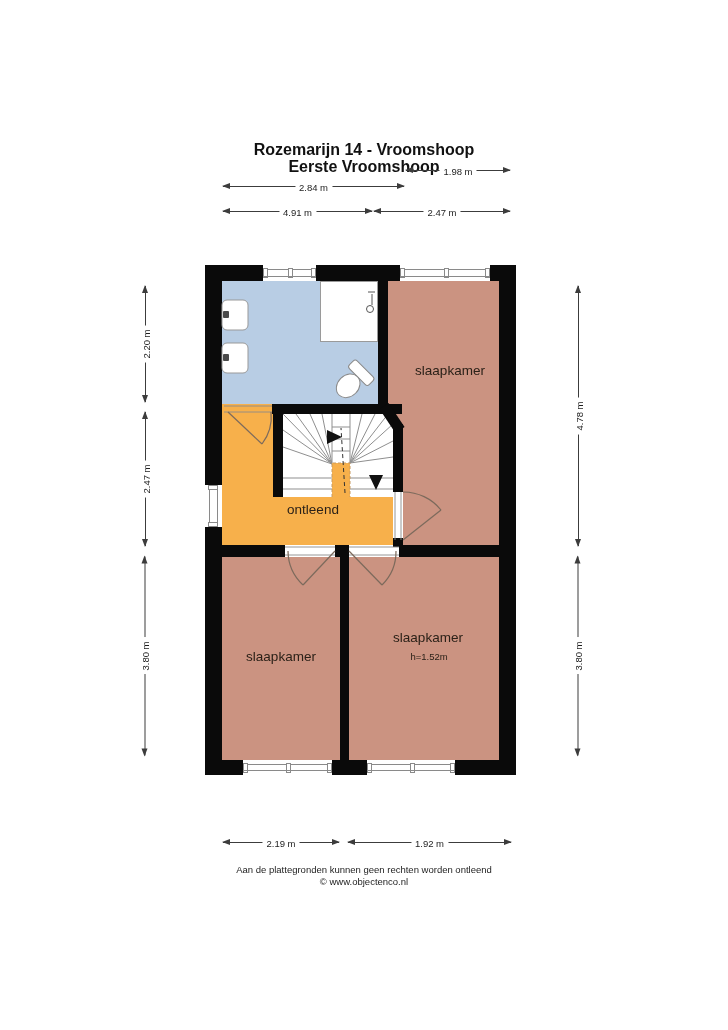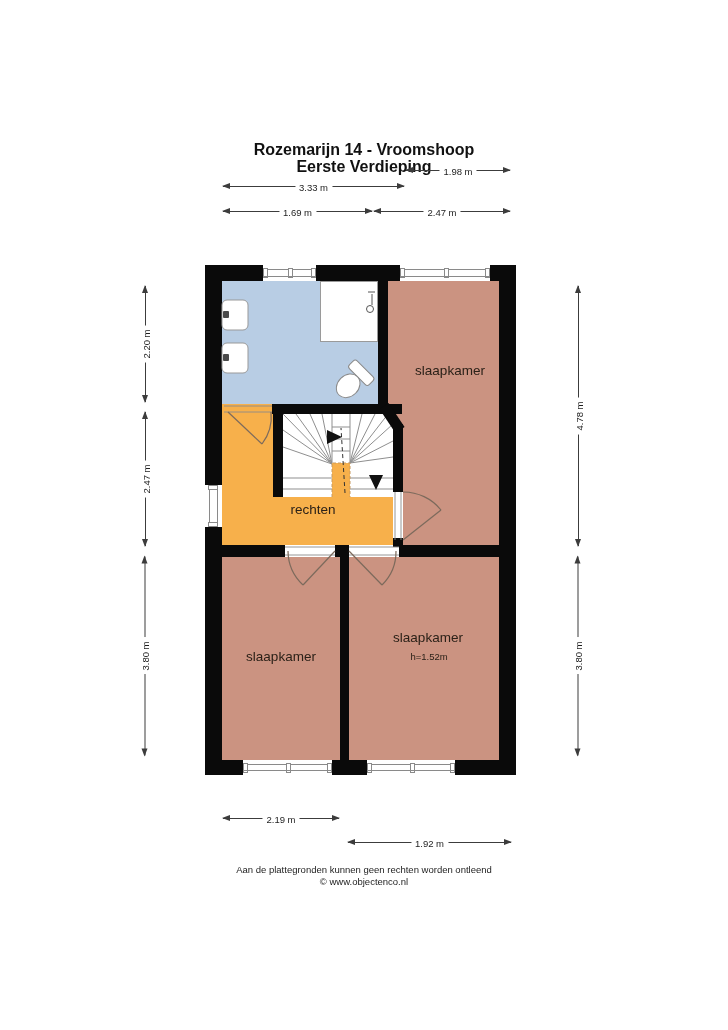--- a/index.html
+++ b/index.html
@@ -31,21 +31,21 @@
   .footer-line{position:absolute;left:0;width:728px;text-align:center;font-size:9.5px;color:#1d1d1d;}
   .shower{position:absolute;background:#fff;border:1px solid #9a9a9a;box-sizing:border-box;}
   svg{position:absolute;left:0;top:0;}
 </style>
 </head>
 <body>
 
 <div id="canvas">
 
   <div class="title-line" style="top:141px;">Rozemarijn 14 - Vroomshoop</div>
-  <div class="title-line" style="top:158px;">Eerste Verdieping</div>
+  <div class="title-line" style="top:158px;">Eerste Vroomshoop</div>
 
   <div class="fill" style="left:222px;top:281px;width:156px;height:123px;background:var(--bathroom);"></div>
   <div class="shower" style="left:320px;top:281px;width:58px;height:61px;"></div>
   <div class="fill" style="left:388px;top:281px;width:111px;height:264px;background:var(--bedroom);"></div>
   <div class="fill" style="left:222px;top:404px;width:171px;height:141px;background:var(--landing);"></div>
   <div class="fill" style="left:222px;top:557px;width:118px;height:203px;background:var(--bedroom);"></div>
   <div class="fill" style="left:349px;top:557px;width:150px;height:203px;background:var(--bedroom);"></div>
 
   <div class="fill" style="left:285px;top:545px;width:50px;height:12px;background:#fff;"></div>
   <div class="fill" style="left:349px;top:545px;width:50px;height:12px;background:#fff;"></div>
@@ -154,42 +154,42 @@
         <circle cx="370" cy="309" r="3.5"></circle>
         <path d="M368,292 L375,292"></path>
     </g>
     <g transform="translate(351,383) rotate(45)">
       <rect x="-14" y="-20" width="28" height="11" rx="3" fill="#fff" stroke="#8a8a8a"></rect>
       <ellipse cx="0" cy="4" rx="10.5" ry="13" fill="#fff" stroke="#8a8a8a"></ellipse>
     </g>
   </svg>
 
   <div class="room-label" style="left:450px;top:370px;">slaapkamer</div>
-  <div class="room-label" style="left:313px;top:509px;">rechten</div>
+  <div class="room-label" style="left:313px;top:509px;">ontleend</div>
   <div class="room-label" style="left:281px;top:656px;">slaapkamer</div>
   <div class="room-label" style="left:428px;top:637px;">slaapkamer</div>
   <div class="room-note" style="left:429px;top:656px;">h=1.52m</div>
 
   <div class="dim" style="left:222px;top:180px;width:183px;">
     <span class="dl"></span>
       <span class="ah al"></span>
       <span class="ah ar"></span>
-    <span class="dlabel">3.33 m</span>
+    <span class="dlabel">2.84 m</span>
   </div>
   <div class="dim" style="left:405px;top:164px;width:106px;text-align:right;">
     <span class="dl"></span>
       <span class="ah al"></span>
       <span class="ah ar"></span>
     <span class="dlabel">1.98 m</span>
   </div>
   <div class="dim" style="left:222px;top:205px;width:151px;">
     <span class="dl"></span>
       <span class="ah al"></span>
       <span class="ah ar"></span>
-    <span class="dlabel">1.69 m</span>
+    <span class="dlabel">4.91 m</span>
   </div>
   <div class="dim" style="left:373px;top:205px;width:138px;">
     <span class="dl"></span>
       <span class="ah al"></span>
       <span class="ah ar"></span>
     <span class="dlabel">2.47 m</span>
   </div>
 
   <div class="dim v" style="left:86px;top:338px;width:118px;">
     <span class="dl"></span>
@@ -216,21 +216,21 @@
       <span class="ah ar"></span>
     <span class="dlabel">4.78 m</span>
   </div>
   <div class="dim v" style="left:477px;top:650px;width:201px;">
     <span class="dl"></span>
       <span class="ah al"></span>
       <span class="ah ar"></span>
     <span class="dlabel">3.80 m</span>
   </div>
 
-  <div class="dim" style="left:222px;top:812px;width:118px;">
+  <div class="dim" style="left:222px;top:836px;width:118px;">
     <span class="dl"></span>
       <span class="ah al"></span>
       <span class="ah ar"></span>
     <span class="dlabel">2.19 m</span>
   </div>
   <div class="dim" style="left:347px;top:836px;width:165px;">
     <span class="dl"></span>
       <span class="ah al"></span>
       <span class="ah ar"></span>
     <span class="dlabel">1.92 m</span>

